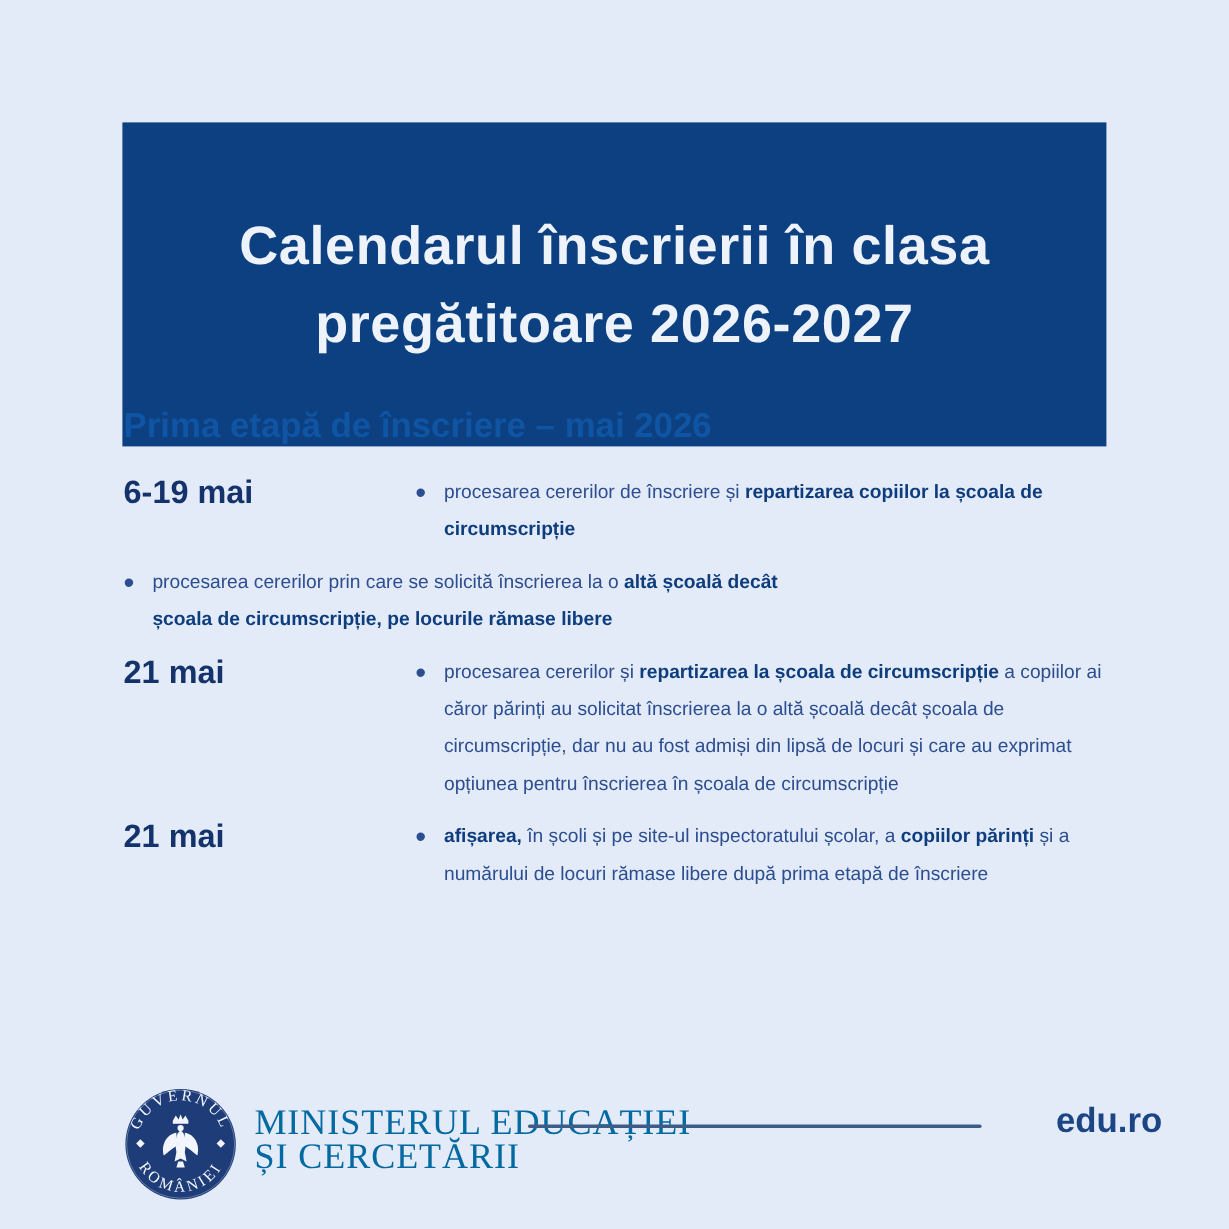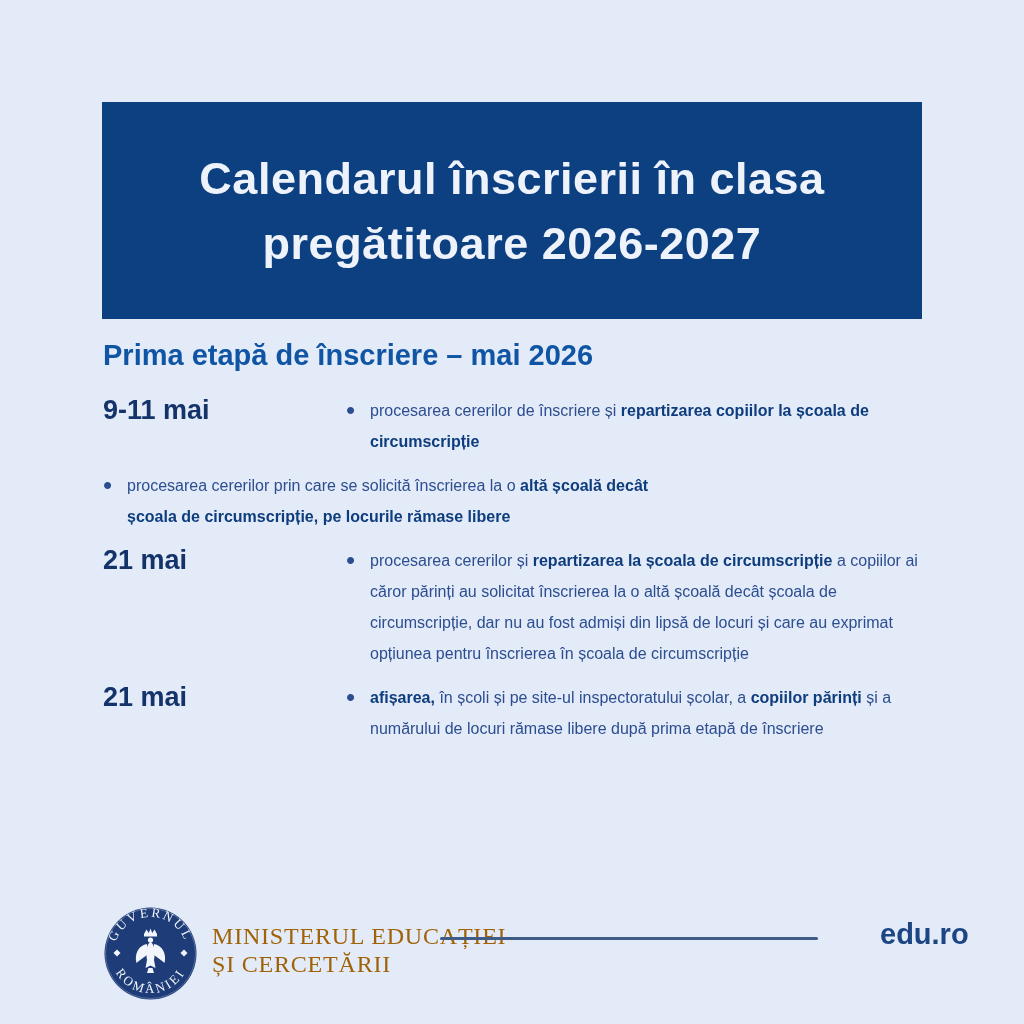--- a/index.html
+++ b/index.html
@@ -7,21 +7,21 @@
     width:1024px;height:1024px;
     background:#e3eaf8;
     font-family:"Liberation Sans", sans-serif;
     position:relative;
     overflow:hidden;
   }
   .page{position:absolute;inset:0;}
 
   
   .banner{
-    position:absolute;left:102px;top:102px;width:820px;height:217px;
+    position:absolute;left:102px;top:102px;width:820px;height:270px;
     background:#0c4081;
     display:flex;flex-direction:column;align-items:center;justify-content:center;
     text-align:center;
   }
   .banner .title-line{
     color:#eef3fb;font-weight:700;font-size:45px;line-height:65px;
     letter-spacing:0.5px;
   }
 
   
@@ -49,21 +49,21 @@
     color:#2c4e90;font-size:16px;line-height:31px;max-width:562px;
   }
   .txt .b{color:#0e3d7e;font-weight:700;}
 
   
   .footer{position:absolute;left:0;top:900px;width:1024px;height:124px;}
   .seal{position:absolute;left:103px;top:6px;width:95px;height:95px;}
   .ministry{
     position:absolute;left:212px;top:22px;
     font-family:"Liberation Serif", serif;
-    color:#a16207;font-size:24px;line-height:28px;letter-spacing:0.8px;
+    color:#0369a1;font-size:30px;line-height:28px;letter-spacing:0.8px;
   }
   .divider{
     position:absolute;left:440px;top:37px;width:378px;height:3px;
     background:#3f5c86;border-radius:2px;
   }
   .website{
     position:absolute;left:844px;top:18px;
     color:#1c4584;font-weight:700;font-size:29px;margin-left:36px;
   }
 </style>
@@ -74,21 +74,21 @@
 
   <div class="banner">
     <div class="title-line">Calendarul înscrierii în clasa</div>
     <div class="title-line">pregătitoare 2026-2027</div>
   </div>
 
   <div class="section-heading">Prima etapă de înscriere – mai 2026</div>
 
   <div class="schedule">
       <div class="row">
-        <div class="date">9-11 mai</div>
+        <div class="date">6-19 mai</div>
         <div class="item">
           <span class="bullet">•</span>
           <div class="txt"><span>procesarea cererilor de înscriere și </span><span class="b">repartizarea copiilor la școala de circumscripție</span></div>
         </div>
       </div>
       <div class="row">
         <div class="item">
           <span class="bullet">•</span>
           <div class="txt"><span>procesarea cererilor prin care se solicită înscrierea la o </span><span class="b">altă școală decât școala de circumscripție, pe locurile rămase libere</span></div>
         </div>

